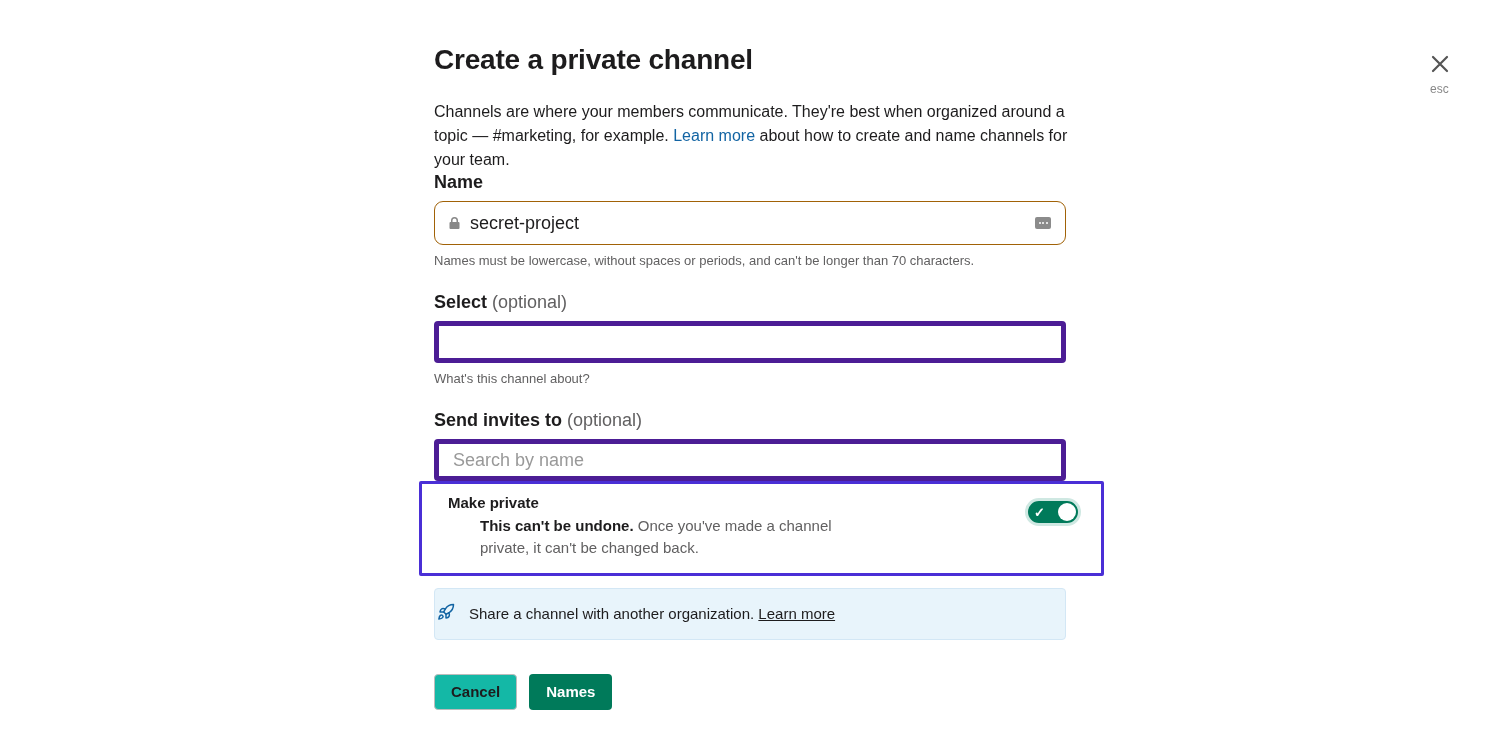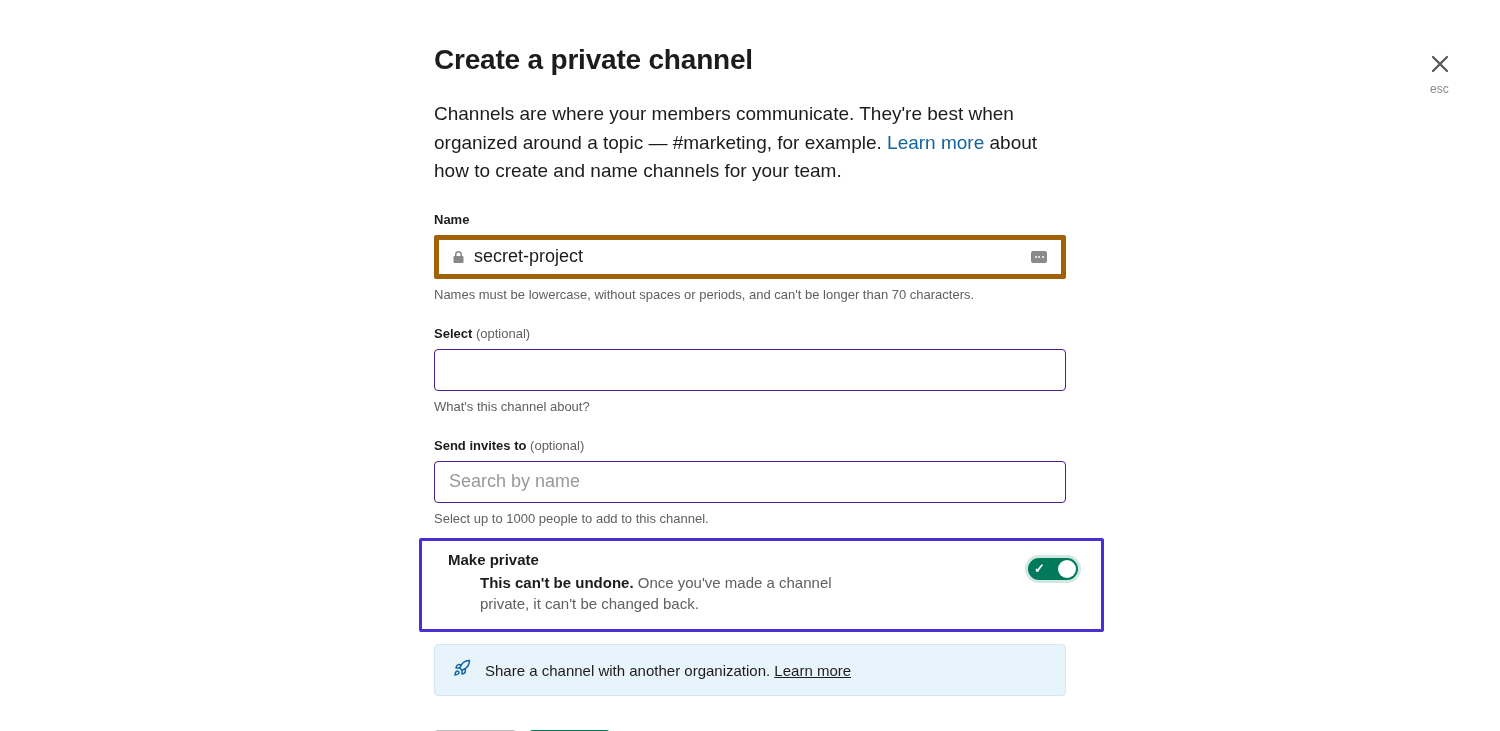--- a/index.html
+++ b/index.html
@@ -17,40 +17,39 @@
     top: 44px;
     width: 640px;
   }
   h1.title {
     font-size: 28px;
     font-weight: 900;
     margin-bottom: 24px;
     letter-spacing: -0.2px;
   }
   .desc {
-    font-size: 19px;
+    font-size: 16px;
     line-height: 1.5;
     color: #1d1c1d;
-    margin-bottom: 26px;
   }
   .desc a { color: #1264a3; text-decoration: none; }
   .field-label {
-    font-size: 13px;
+    font-size: 18px;
     font-weight: 700;
     margin-bottom: 8px;
     display: block;
   }
   .field-label .optional {
     font-weight: 400;
     color: #616061;
   }
   .input-wrap {
     position: relative;
-    border: 5px solid #a16207;
-    border-radius: 2px;
+    border: 1px solid #a16207;
+    border-radius: 9px;
     height: 44px;
     display: flex;
     align-items: center;
     padding: 0 14px;
     width: 632px;
   }
   .input-wrap .prefix {
     color: #888;
     font-size: 13px;
     margin-right: 10px;
@@ -76,21 +75,21 @@
   }
   .suffix-dots { display:flex; gap:1.5px;}
   .suffix-dots span{ width:2px;height:2px;background:#fff;border-radius:50%;}
   .helper {
     font-size: 13px;
     color: #616061;
     margin-top: 8px;
     margin-bottom: 24px;
   }
   .plain-input {
-    border: 1px solid #4c1d95;
+    border: 5px solid #4c1d95;
     border-radius: 4px;
     height: 42px;
     width: 632px;
     padding: 12px 14px;
     font-size: 18px;
     outline: none;
   }
   .plain-input::placeholder { color: #999; }
   .highlight-box {
     border: 3px solid #4a2fd6;
@@ -133,21 +132,21 @@
     top: 2px;
     width: 18px;
     height: 18px;
     background: #fff;
     border-radius: 50%;
   }
   .share-box {
     background: #e8f4fb;
     border: 1px solid #d3e7f5;
     border-radius: 4px;
-    padding: 14px 18px;
+    padding: 14px 2px;
     width: 632px;
     display: flex;
     align-items: center;
     gap: 14px;
     margin-bottom: 34px;
     margin-top:4px;
   }
   .rocket { color:#1264a3; flex-shrink:0;}
   .share-text { font-size: 15px; color: #1d1c1d; }
   .share-text a { color: #1d1c1d; text-decoration: underline; }
@@ -212,21 +211,20 @@
   <label class="field-label">
     <span>Select </span><span class="optional">(optional)</span>
   </label>
   <input class="plain-input" type="text" value="" style="">
   <div class="helper">What's this channel about?</div>
 
   <label class="field-label">
     <span>Send invites to </span><span class="optional">(optional)</span>
   </label>
   <input class="plain-input" type="text" placeholder="Search by name" style="">
-  <div class="helper" style="margin-bottom:12px;">Select up to 1000 people to add to this channel.</div>
 
   <div class="highlight-box">
     <div class="mp-text">
       <div class="mp-title">Make private</div>
       <div class="mp-desc">
         <span class="bold">This can't be undone.</span><span class="rest"> Once you've made a channel private, it can't be changed back.</span>
       </div>
     </div>
     <div class="toggle">
       <span class="check">✓</span>
@@ -243,15 +241,15 @@
           <path d="M12 15v5s3.03-.55 4-2c1.08-1.62 0-5 0-5"></path>
         </svg>
     </span>
     <span class="share-text">
       <span>Share a channel with another organization. </span><a href="#">Learn more</a>
     </span>
   </div>
 
   <div class="buttons">
     <button class="btn btn-cancel">Cancel</button>
-    <button class="btn btn-create">Create</button>
+    <button class="btn btn-create">Names</button>
   </div>
 </div>
 
 </body></html>

